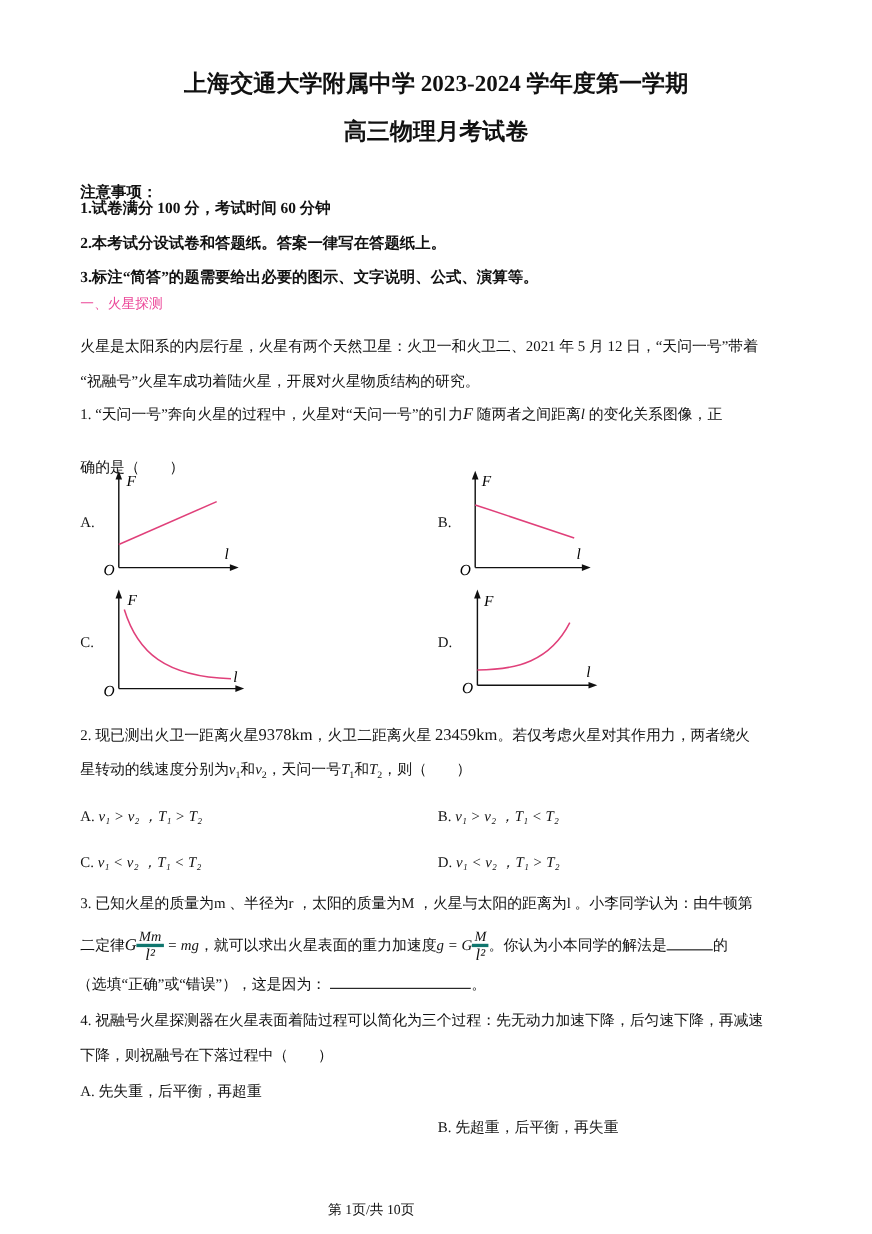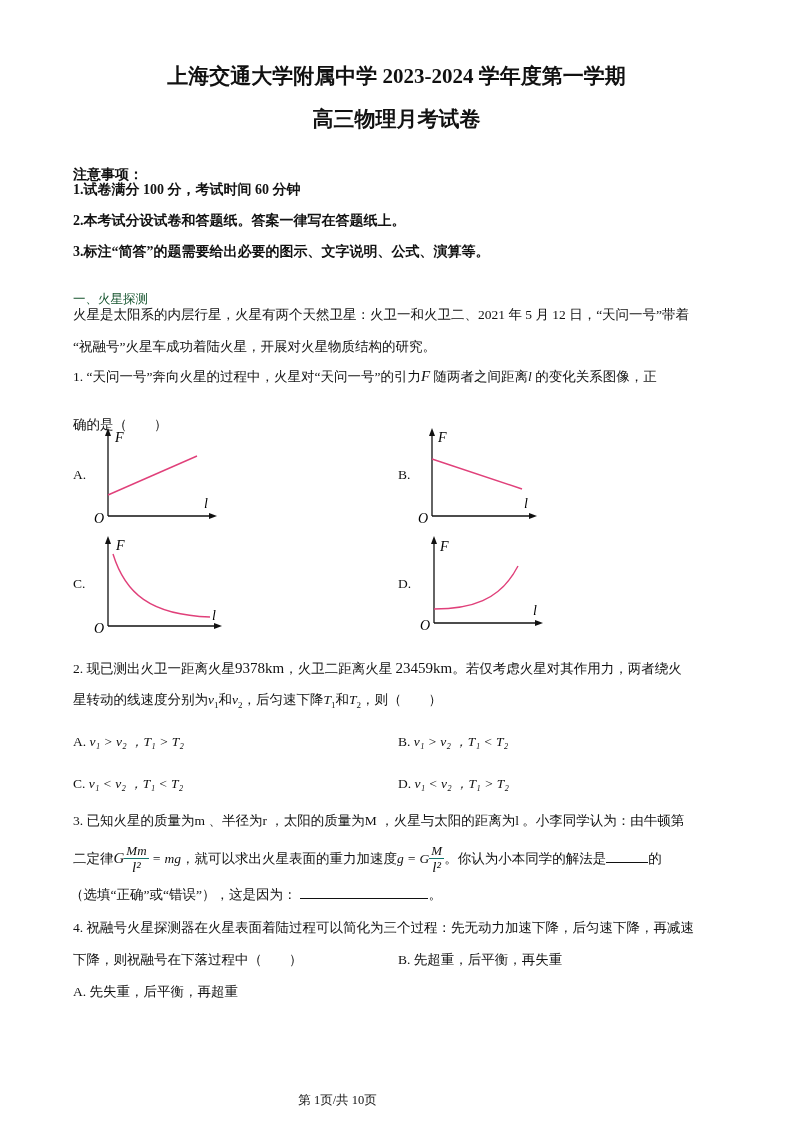--- a/index.html
+++ b/index.html
@@ -5,40 +5,40 @@
   html, body { margin:0; padding:0; background:#fff; }
   body { width:793px; height:1122px; position:relative; overflow:hidden;
          font-family:"Liberation Serif","DejaVu Serif",serif; color:#111; }
   .abs { position:absolute; white-space:nowrap; }
   .title { font-size:21px; font-weight:bold; left:0; width:793px; text-align:center; }
   .notice { font-size:14px; font-weight:bold; left:73px; }
   .txt { font-size:13.5px; left:73px; }
   .math { font-style:italic; font-family:"Liberation Serif","DejaVu Serif",serif; }
   .blank { display:inline-block; border-bottom:1px solid #111; height:12px; vertical-align:baseline; }
   .frac { display:inline-block; vertical-align:middle; text-align:center; font-style:italic; line-height:1; }
-  .frac .num { display:block; border-bottom:1px solid #0f766e; padding:0 2px 1px; font-size:13px; }
+  .frac .num { display:block; border-bottom:3px solid #0f766e; padding:0 2px 1px; font-size:13px; }
   .frac .den { display:block; padding-top:1px; font-size:15px; }
   sub { font-size:9px; }
   .graph { position:absolute; }
   .graph svg { overflow:visible; }
   .opt-label { position:absolute; font-size:13.5px; }
   .footer { font-size:12.5px; left:0; width:675px; text-align:center; }
 </style>
 </head>
 <body>
 
 <div class="abs title" style="top:62px;">上海交通大学附属中学 2023-2024 学年度第一学期</div>
 <div class="abs title" style="top:105px;">高三物理月考试卷</div>
 
 <div class="abs notice" style="top:150px;margin-top:16px;">注意事项：</div>
 <div class="abs notice" style="top:181px;">1.试卷满分 100 分，考试时间 60 分钟</div>
 <div class="abs notice" style="top:212px;">2.本考试分设试卷和答题纸。答案一律写在答题纸上。</div>
 <div class="abs notice" style="top:243px;">3.标注“简答”的题需要给出必要的图示、文字说明、公式、演算等。</div>
 
-<div class="abs txt" style="top:291px; font-size:12.5px; color:#14532d;">一、火星探测</div>
+<div class="abs txt" style="top:268px; font-size:12.5px; color:#ec4899;">一、火星探测</div>
 <div class="abs txt" style="top:306px;">火星是太阳系的内层行星，火星有两个天然卫星：火卫一和火卫二、2021 年 5 月 12 日，“天问一号”带着</div>
 <div class="abs txt" style="top:338px;">“祝融号”火星车成功着陆火星，开展对火星物质结构的研究。</div>
 
 <div class="abs txt" style="top:368px;">
   <span>1. “天问一号”奔向火星的过程中，火星对“天问一号”的引力</span><span class="math" style="font-size:15px;">F</span><span> 随两者之间距离</span><span class="math">l</span><span> 的变化关系图像，正</span>
 </div>
 <div class="abs txt" style="top:416px;">确的是（　　）</div>
 
 <div class="opt-label" style="left:73px; top:467px;">A.</div>
 <div class="graph" style="left:90px; top:426px; width:130px; height:100px;">
@@ -93,21 +93,21 @@
     <text x="20" y="18" font-style="italic" font-size="14" class="svgbind">F</text>
     <text x="113" y="82" font-style="italic" font-size="14" class="svgbind">l</text>
     <text x="0" y="97" font-style="italic" font-size="14" class="svgbind">O</text>
   </svg>
 </div>
 
 <div class="abs txt" style="top:660px;">
   <span>2. 现已测出火卫一距离火星</span><span style="font-size:15px;">9378km</span><span>，火卫二距离火星 </span><span style="font-size:15px;">23459km</span><span>。若仅考虑火星对其作用力，两者绕火</span>
 </div>
 <div class="abs txt" style="top:691px;">
-  <span>星转动的线速度分别为</span><span class="math">v</span><sub>1</sub><span>和</span><span class="math">v</span><sub>2</sub><span>，后匀速下降</span><span class="math">T</span><sub>1</sub><span>和</span><span class="math">T</span><sub>2</sub><span>，则（　　）</span>
+  <span>星转动的线速度分别为</span><span class="math">v</span><sub>1</sub><span>和</span><span class="math">v</span><sub>2</sub><span>，天问一号</span><span class="math">T</span><sub>1</sub><span>和</span><span class="math">T</span><sub>2</sub><span>，则（　　）</span>
 </div>
 
 <div class="abs txt" style="top:733px;">
   <span>A.</span>
   <span class="math">v₁ &gt; v₂ ，T₁ &gt; T₂</span>
 </div>
 <div class="abs txt" style="top:733px; left:398px;">
   <span>B.</span>
   <span class="math">v₁ &gt; v₂ ，T₁ &lt; T₂</span>
 </div>
@@ -127,18 +127,18 @@
 <div class="abs txt" style="top:886px; left:70px;">
   <span>（选填“正确”或“错误”），这是因为：</span><span class="blank" style="width:128px; margin-left:4px;"></span><span>。</span>
 </div>
 
 <div class="abs txt" style="top:919px;">4. 祝融号火星探测器在火星表面着陆过程可以简化为三个过程：先无动力加速下降，后匀速下降，再减速</div>
 <div class="abs txt" style="top:951px;">下降，则祝融号在下落过程中（　　）</div>
 <div class="abs txt" style="top:983px;text-align:center;">
   <span>A.</span>
   <span>先失重，后平衡，再超重</span>
 </div>
-<div class="abs txt" style="top:951px; left:398px;">
+<div class="abs txt" style="top:1016px; left:398px;">
   <span>B.</span>
   <span>先超重，后平衡，再失重</span>
 </div>
 
 <div class="abs footer" style="top:1092px;">第 1页/共 10页</div>
 
 </body></html>

